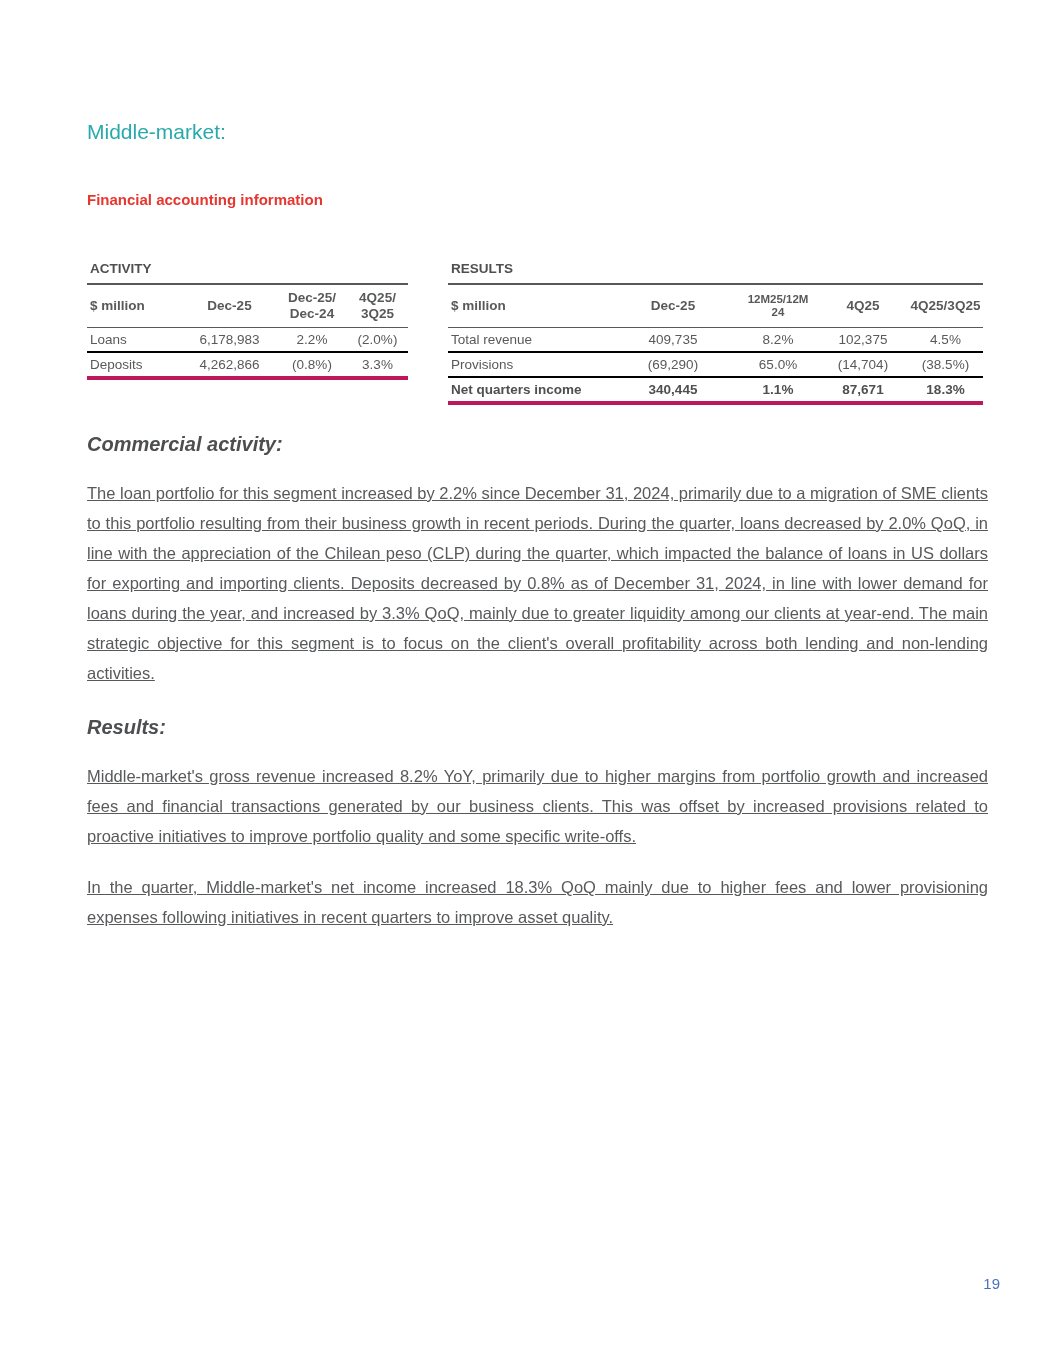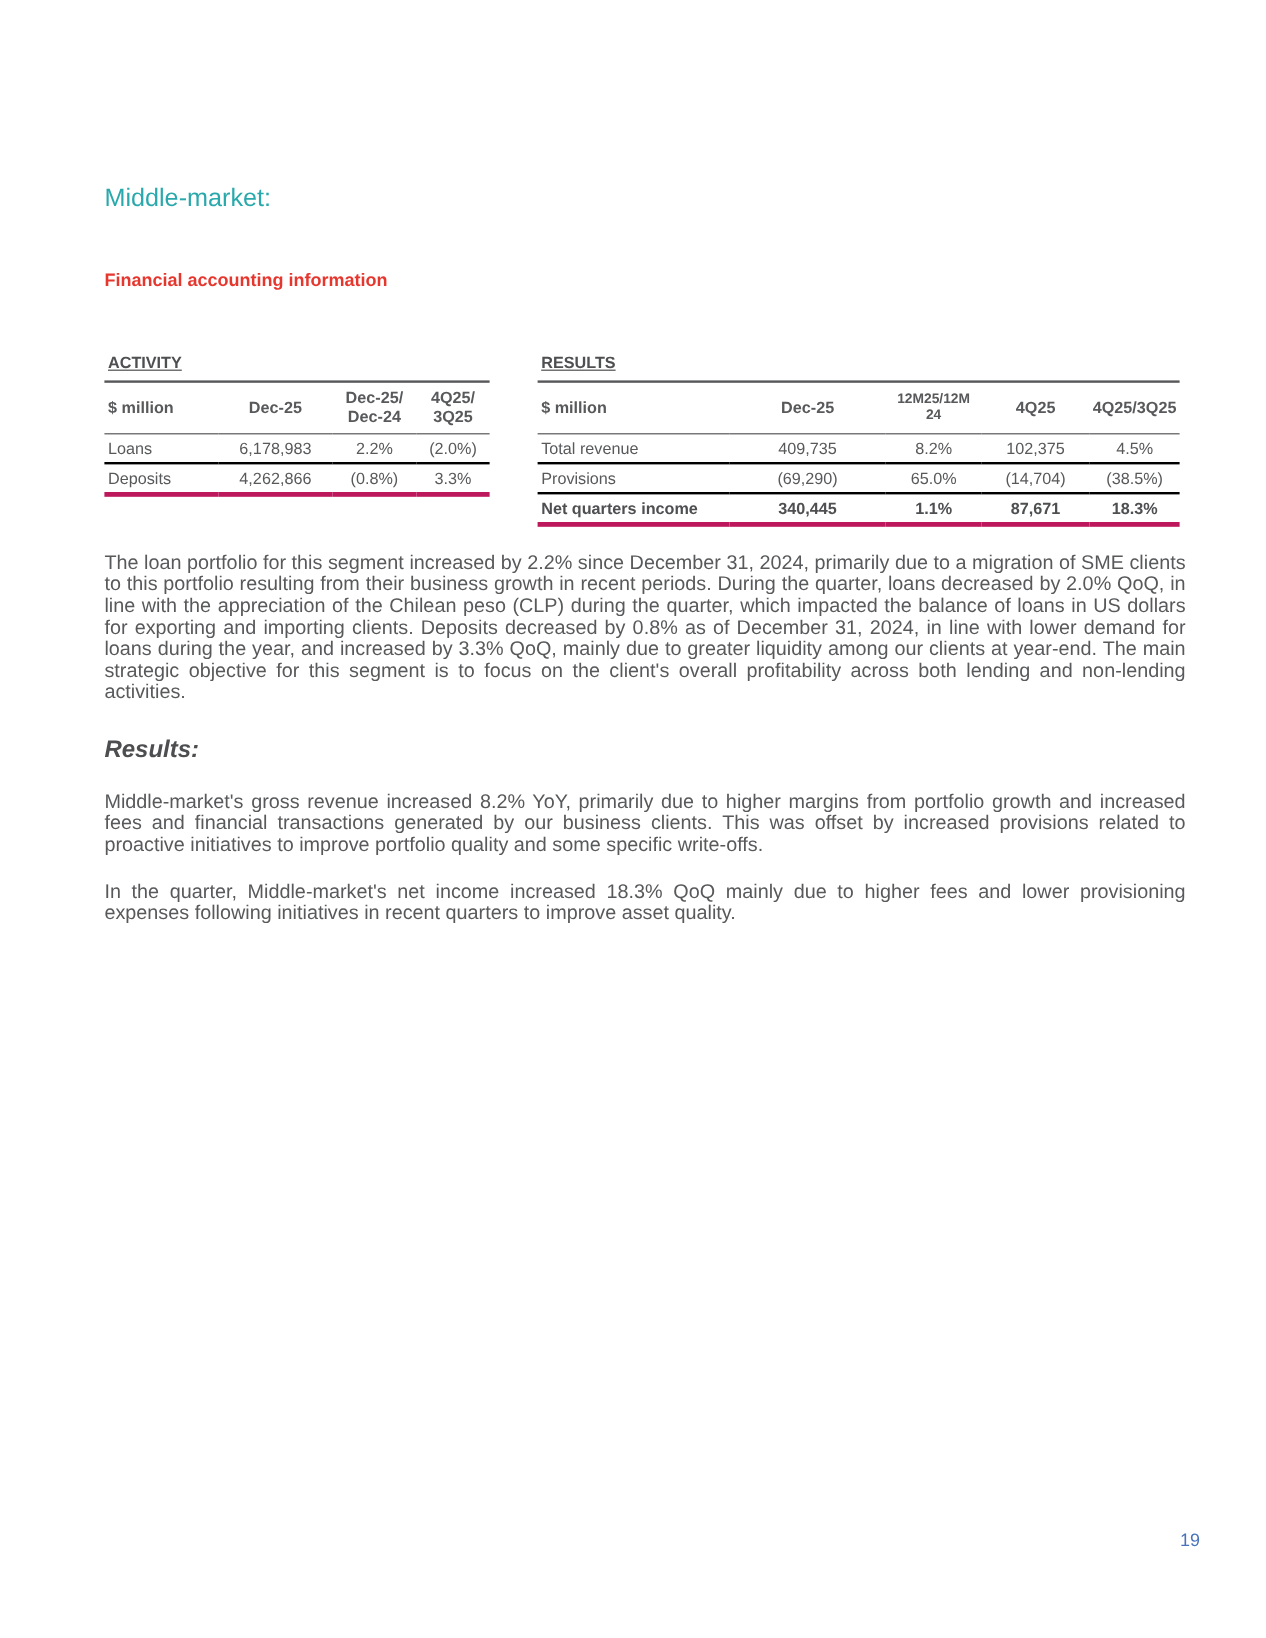--- a/index.html
+++ b/index.html
@@ -5,42 +5,41 @@
   html,body{margin:0;padding:0;background:#ffffff;}
   .page{
     position:relative;
     width:1055px;height:1365px;
     background:#ffffff;
     font-family:"Liberation Sans",sans-serif;
     color:#58595b;
     overflow:hidden;
   }
   .content{
-    position:absolute;left:87px;top:0;width:901px;margin-top:34px;
+    position:absolute;left:87px;top:0;width:901px;
   }
   .title-teal{
     margin:118px 0 0 0;
     font-size:21px;font-weight:400;line-height:28px;
     color:#2aa9ac;
   }
   .title-red{
     margin:40px 0 0 0;
     font-size:15px;font-weight:700;line-height:28px;
     color:#e6372f;
   }
   .tables{
     margin-top:47px;
     display:flex;flex-direction:row;gap:40px;
     align-items:flex-start;
   }
   .tbl-title{
     font-size:13.5px;font-weight:bold;color:#4e4f51;
     padding:0 0 7px 3px;
     border-bottom:2px solid #57585a;
-    text-decoration:underline;
   }
   table{
     border-collapse:collapse;table-layout:fixed;
     font-size:13.5px;color:#58595b;
   }
   .tbl-activity table{width:321px;}
   .tbl-results table{width:535px;}
   th{
     font-weight:bold;vertical-align:middle;
     padding:4px 0;height:34px;
@@ -57,22 +56,22 @@
   tbody tr:last-child td{border-bottom:4px solid #be185d;}
   .hdr-small{font-size:11.5px;}
   .row-bold td{font-weight:bold;color:#4e4f51;}
   .subhead{
     margin:26px 0 0 0;
     font-size:20px;font-weight:bold;font-style:italic;
     color:#4d4e50;line-height:26px;
   }
   .body-par{
     margin:21px 0 0 0;
-    font-size:16.5px;line-height:18px;
-    text-align:justify;color:#58595b;
+    font-size:16.5px;line-height:30px;
+    text-align:justify;color:#58595b;text-decoration:underline;
   }
   .page-number{
     position:absolute;right:55px;top:1275px;
     font-size:15px;color:#4a72bc;
   }
 </style>
 </head>
 <body>
 
 <div class="page">
@@ -160,20 +159,21 @@
               <td>1.1%</td>
               <td>87,671</td>
               <td>18.3%</td>
             </tr>
           </tbody>
         </table>
       </div>
 
     </div>
 
+    <h3 class="subhead">Commercial activity:</h3>
     <p class="body-par">The loan portfolio for this segment increased by 2.2% since December 31, 2024, primarily due to a migration of SME clients to this portfolio resulting from their business growth in recent periods. During the quarter, loans decreased by 2.0% QoQ, in line with the appreciation of the Chilean peso (CLP) during the quarter, which impacted the balance of loans in US dollars for exporting and importing clients. Deposits decreased by 0.8% as of December 31, 2024, in line with lower demand for loans during the year, and increased by 3.3% QoQ, mainly due to greater liquidity among our clients at year-end. The main strategic objective for this segment is to focus on the client's overall profitability across both lending and non-lending activities.</p>
 
     <h3 class="subhead">Results:</h3>
     <p class="body-par">Middle-market's gross revenue increased 8.2% YoY, primarily due to higher margins from portfolio growth and increased fees and financial transactions generated by our business clients. This was offset by increased provisions related to proactive initiatives to improve portfolio quality and some specific write-offs.</p>
     <p class="body-par">In the quarter, Middle-market's net income increased 18.3% QoQ mainly due to higher fees and lower provisioning expenses following initiatives in recent quarters to improve asset quality.</p>
 
   </div>
 
   <div class="page-number">19</div>
 </div>

